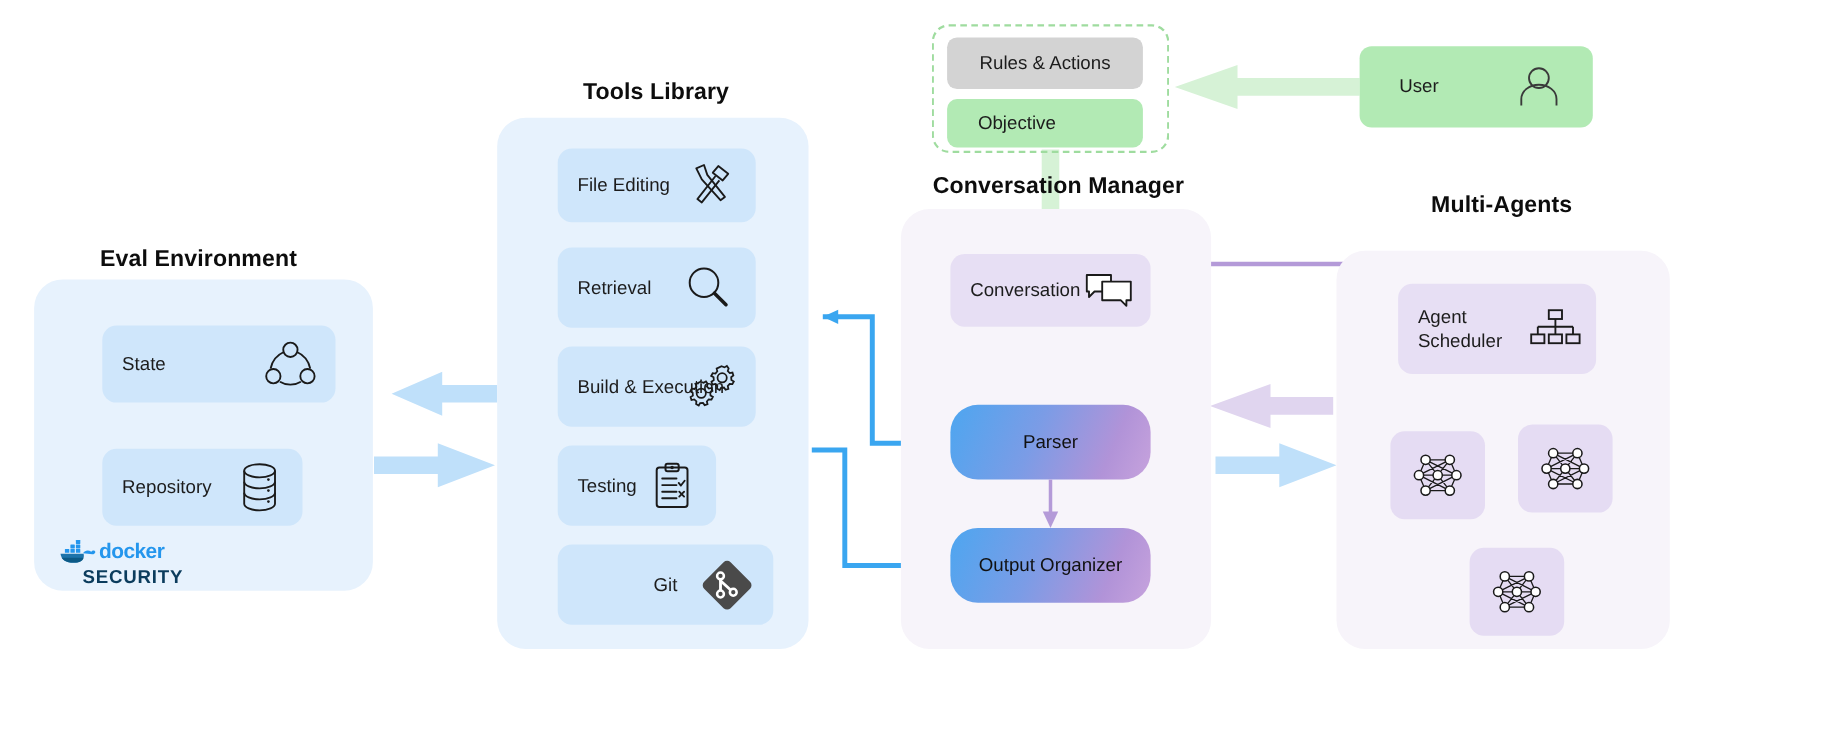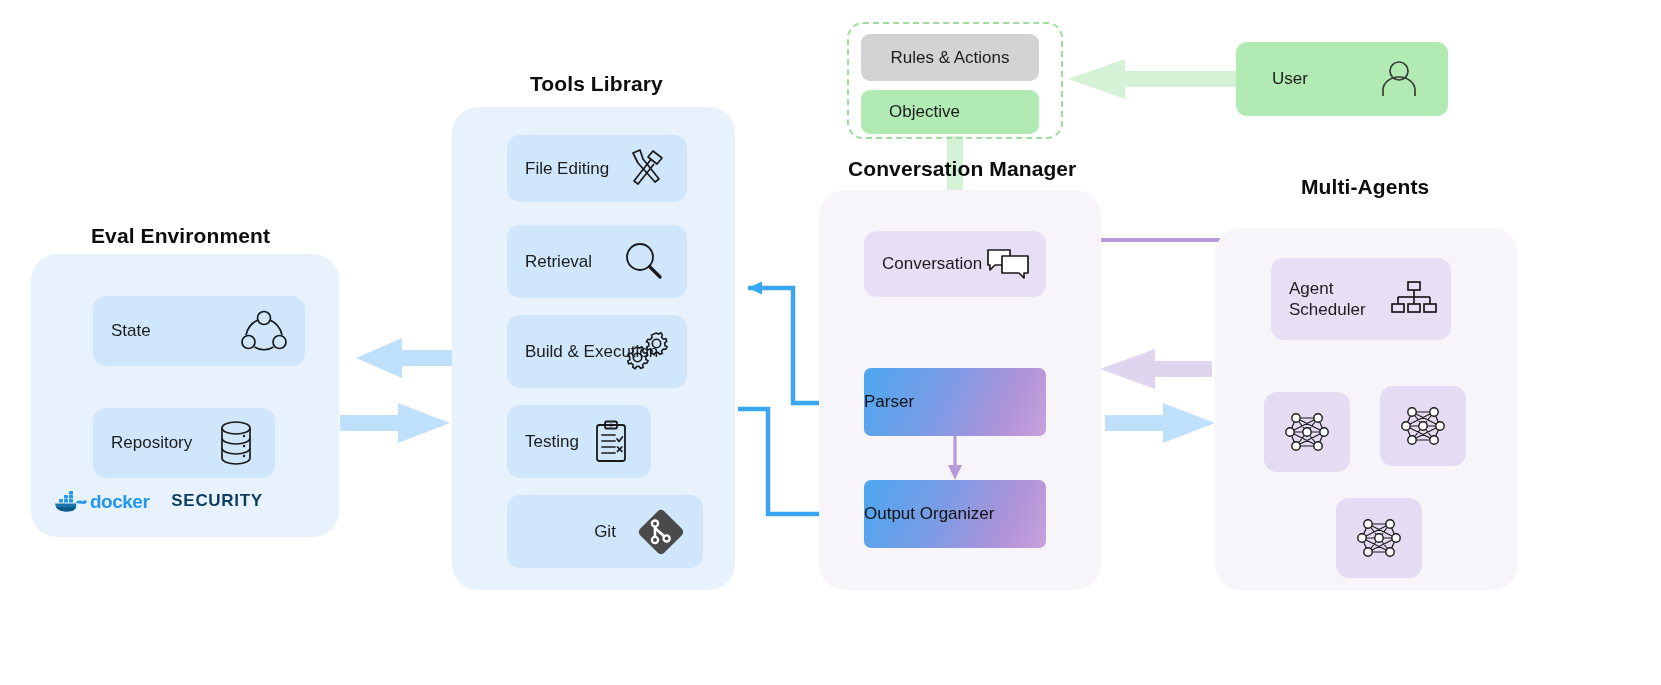--- a/index.html
+++ b/index.html
@@ -14,33 +14,34 @@
   .panel-lav{background:#f7f4fa;}
 
   
   .card{position:absolute;border-radius:13px;display:flex;align-items:center;
         box-sizing:border-box;padding:0 18px;}
   .card-blue{background:#cfe6fb;}
   .card-lav{background:#e7dff4;}
   .card-label{font-size:17px;color:#1c1c1c;line-height:1.25;white-space:pre-line;}
   .card-icon{position:absolute;display:flex;align-items:center;justify-content:center;}
 
-  .card-grad{position:absolute;border-radius:7px;display:flex;align-items:center;
+  .card-grad{position:absolute;border-radius:25px;display:flex;align-items:center;
+     justify-content:center;
      background:linear-gradient(113deg,#4da6f0 0%,#7b9ce6 42%,#b193d8 78%,#c7a3dd 100%);}
   .card-grad span{font-size:17px;color:#111;}
 
   .card-green{background:#b2eab4;}
   .card-grey{background:#d3d3d3;}
 
   .dashed-box{position:absolute;border:2px dashed #9fdc9f;border-radius:16px;}
 
   .agent-node{position:absolute;background:#e5dcf3;border-radius:13px;
      display:flex;align-items:center;justify-content:center;}
 
-  .docker-wrap{position:absolute;display:flex;flex-direction:row;align-items:flex-start;justify-content:space-between;}
+  .docker-wrap{position:absolute;display:flex;flex-direction:column;align-items:flex-start;justify-content:space-between;}
   .docker-row{display:flex;align-items:center;gap:3px;}
   .docker-word{font-size:19px;color:#2496ed;font-weight:600;letter-spacing:-.5px;}
   .docker-sub{font-size:17px;font-weight:bold;color:#0b3c5d;letter-spacing:.7px;margin-left:22px;margin-top:1px;}
 
   svg{display:block;overflow:visible;}
   .ln{fill:none;stroke-linecap:butt;}
 </style>
 </head>
 <body>
 

